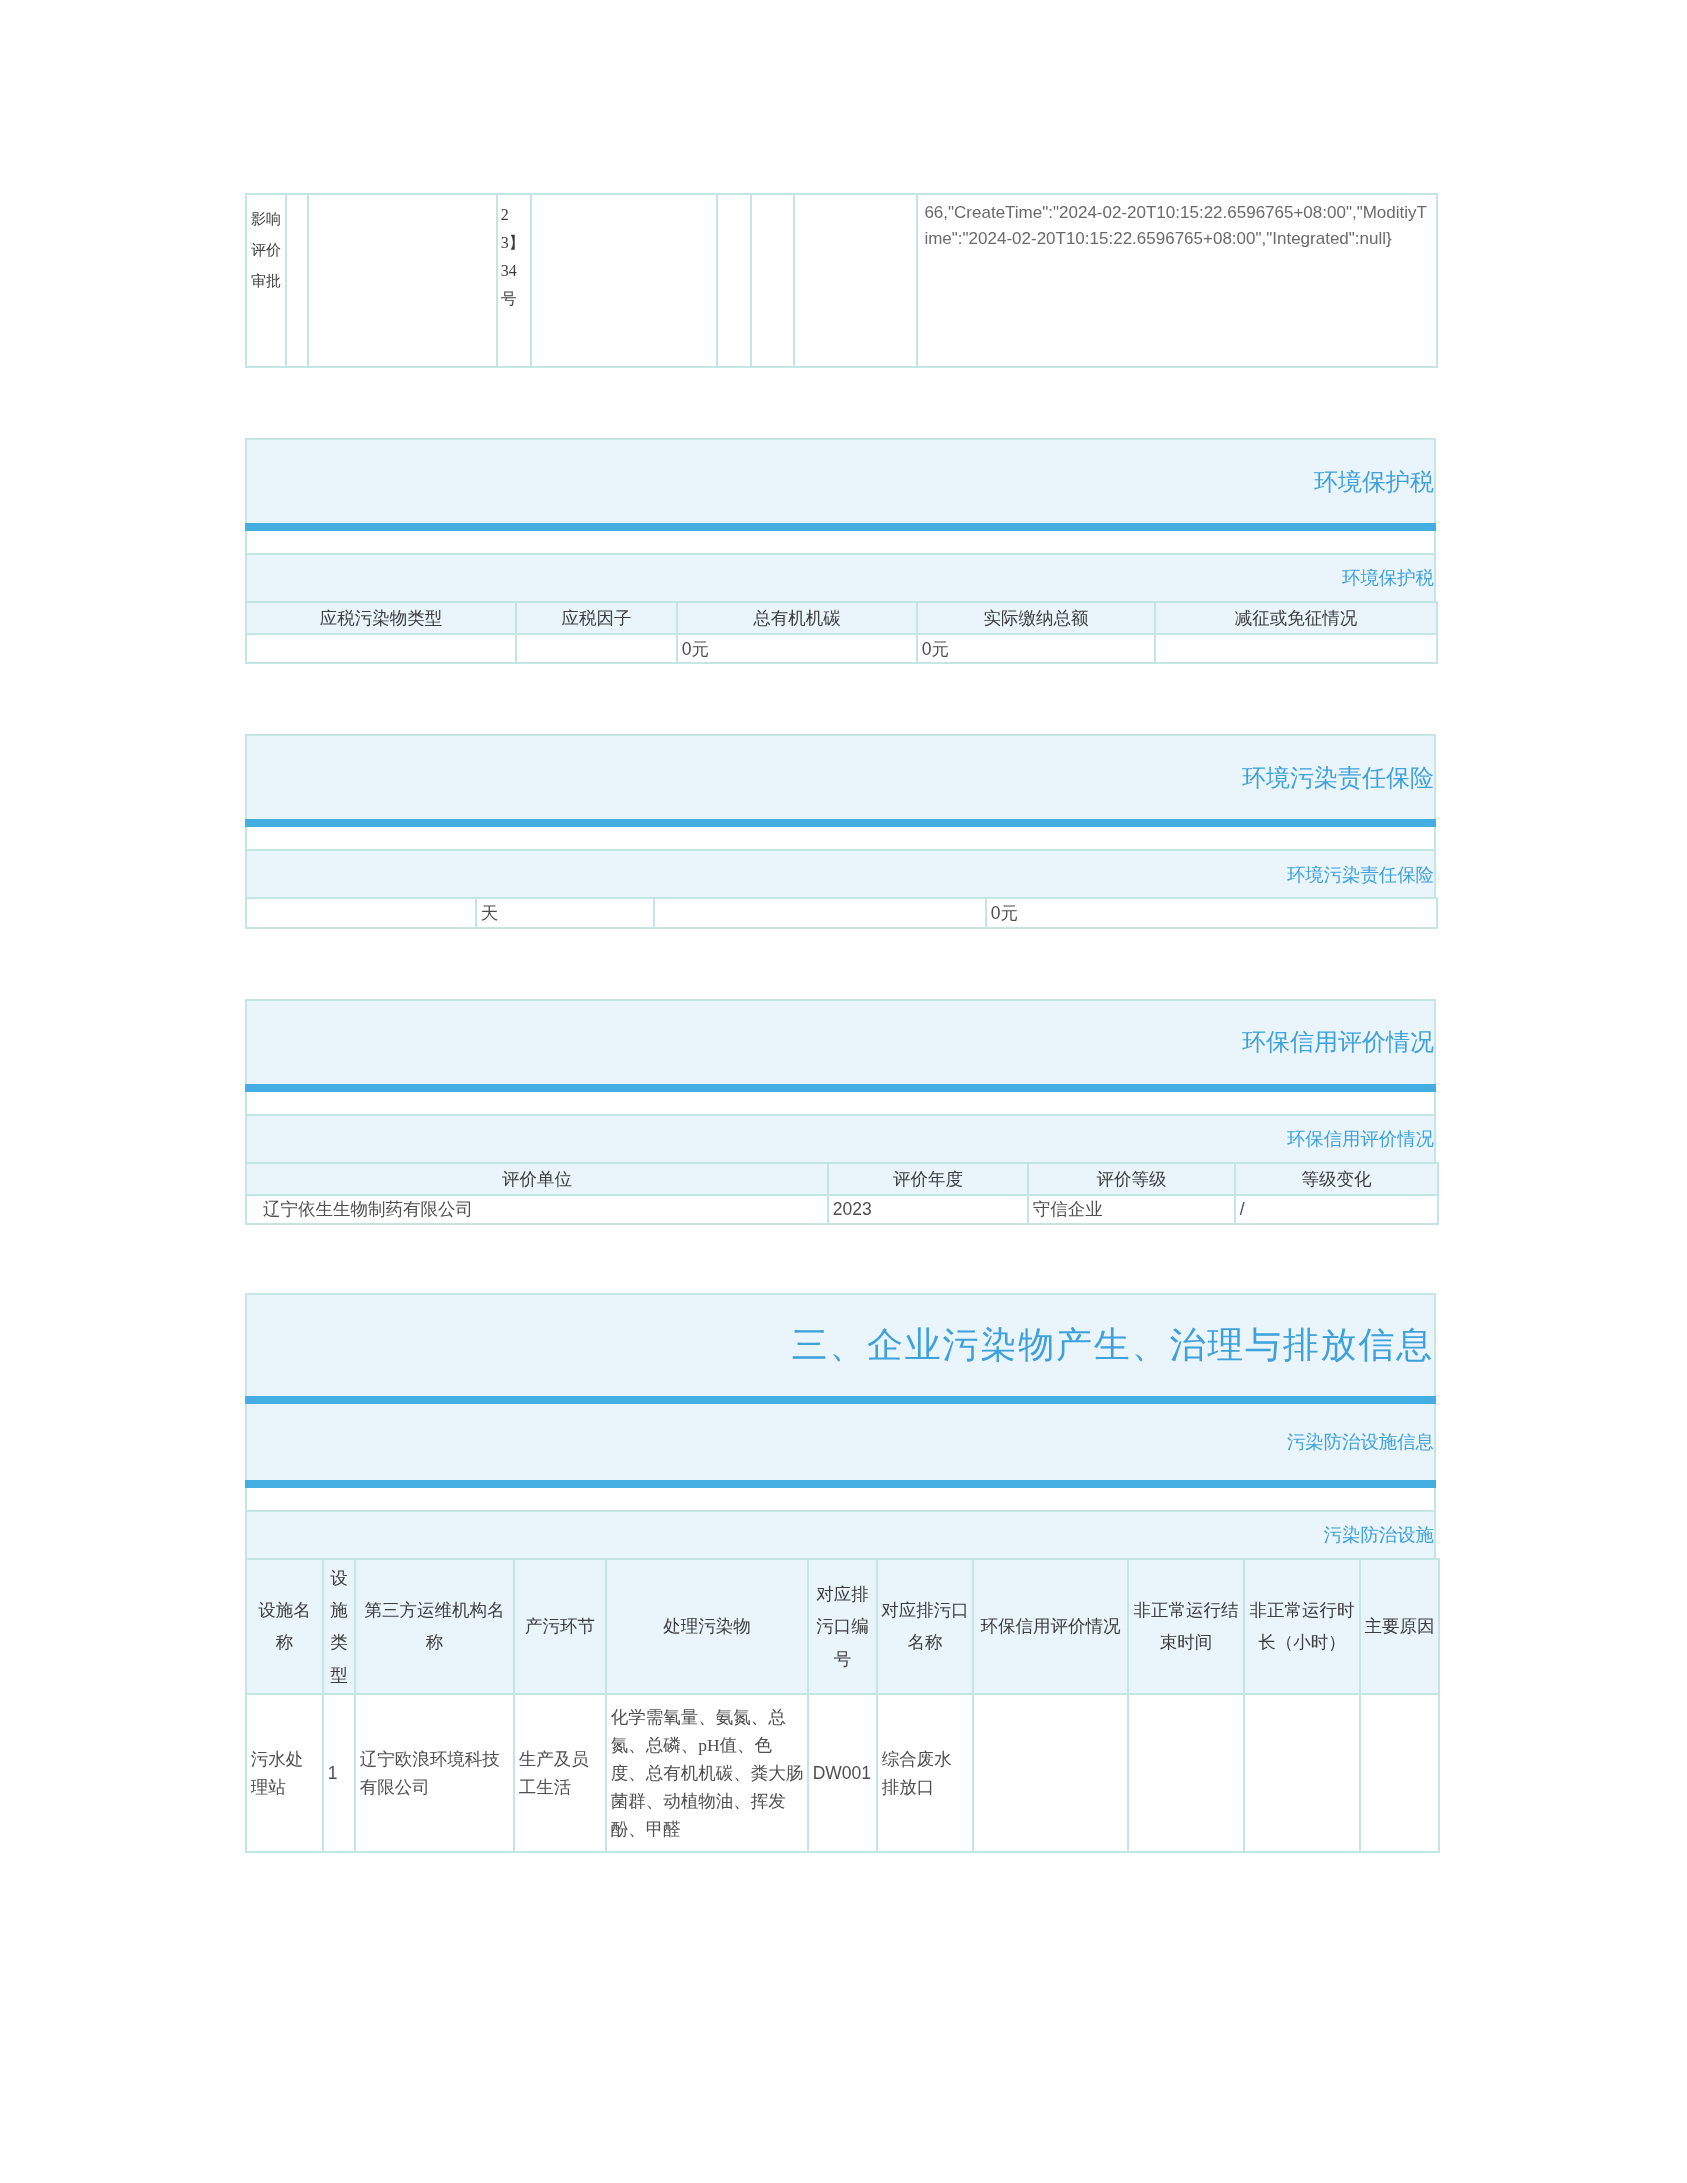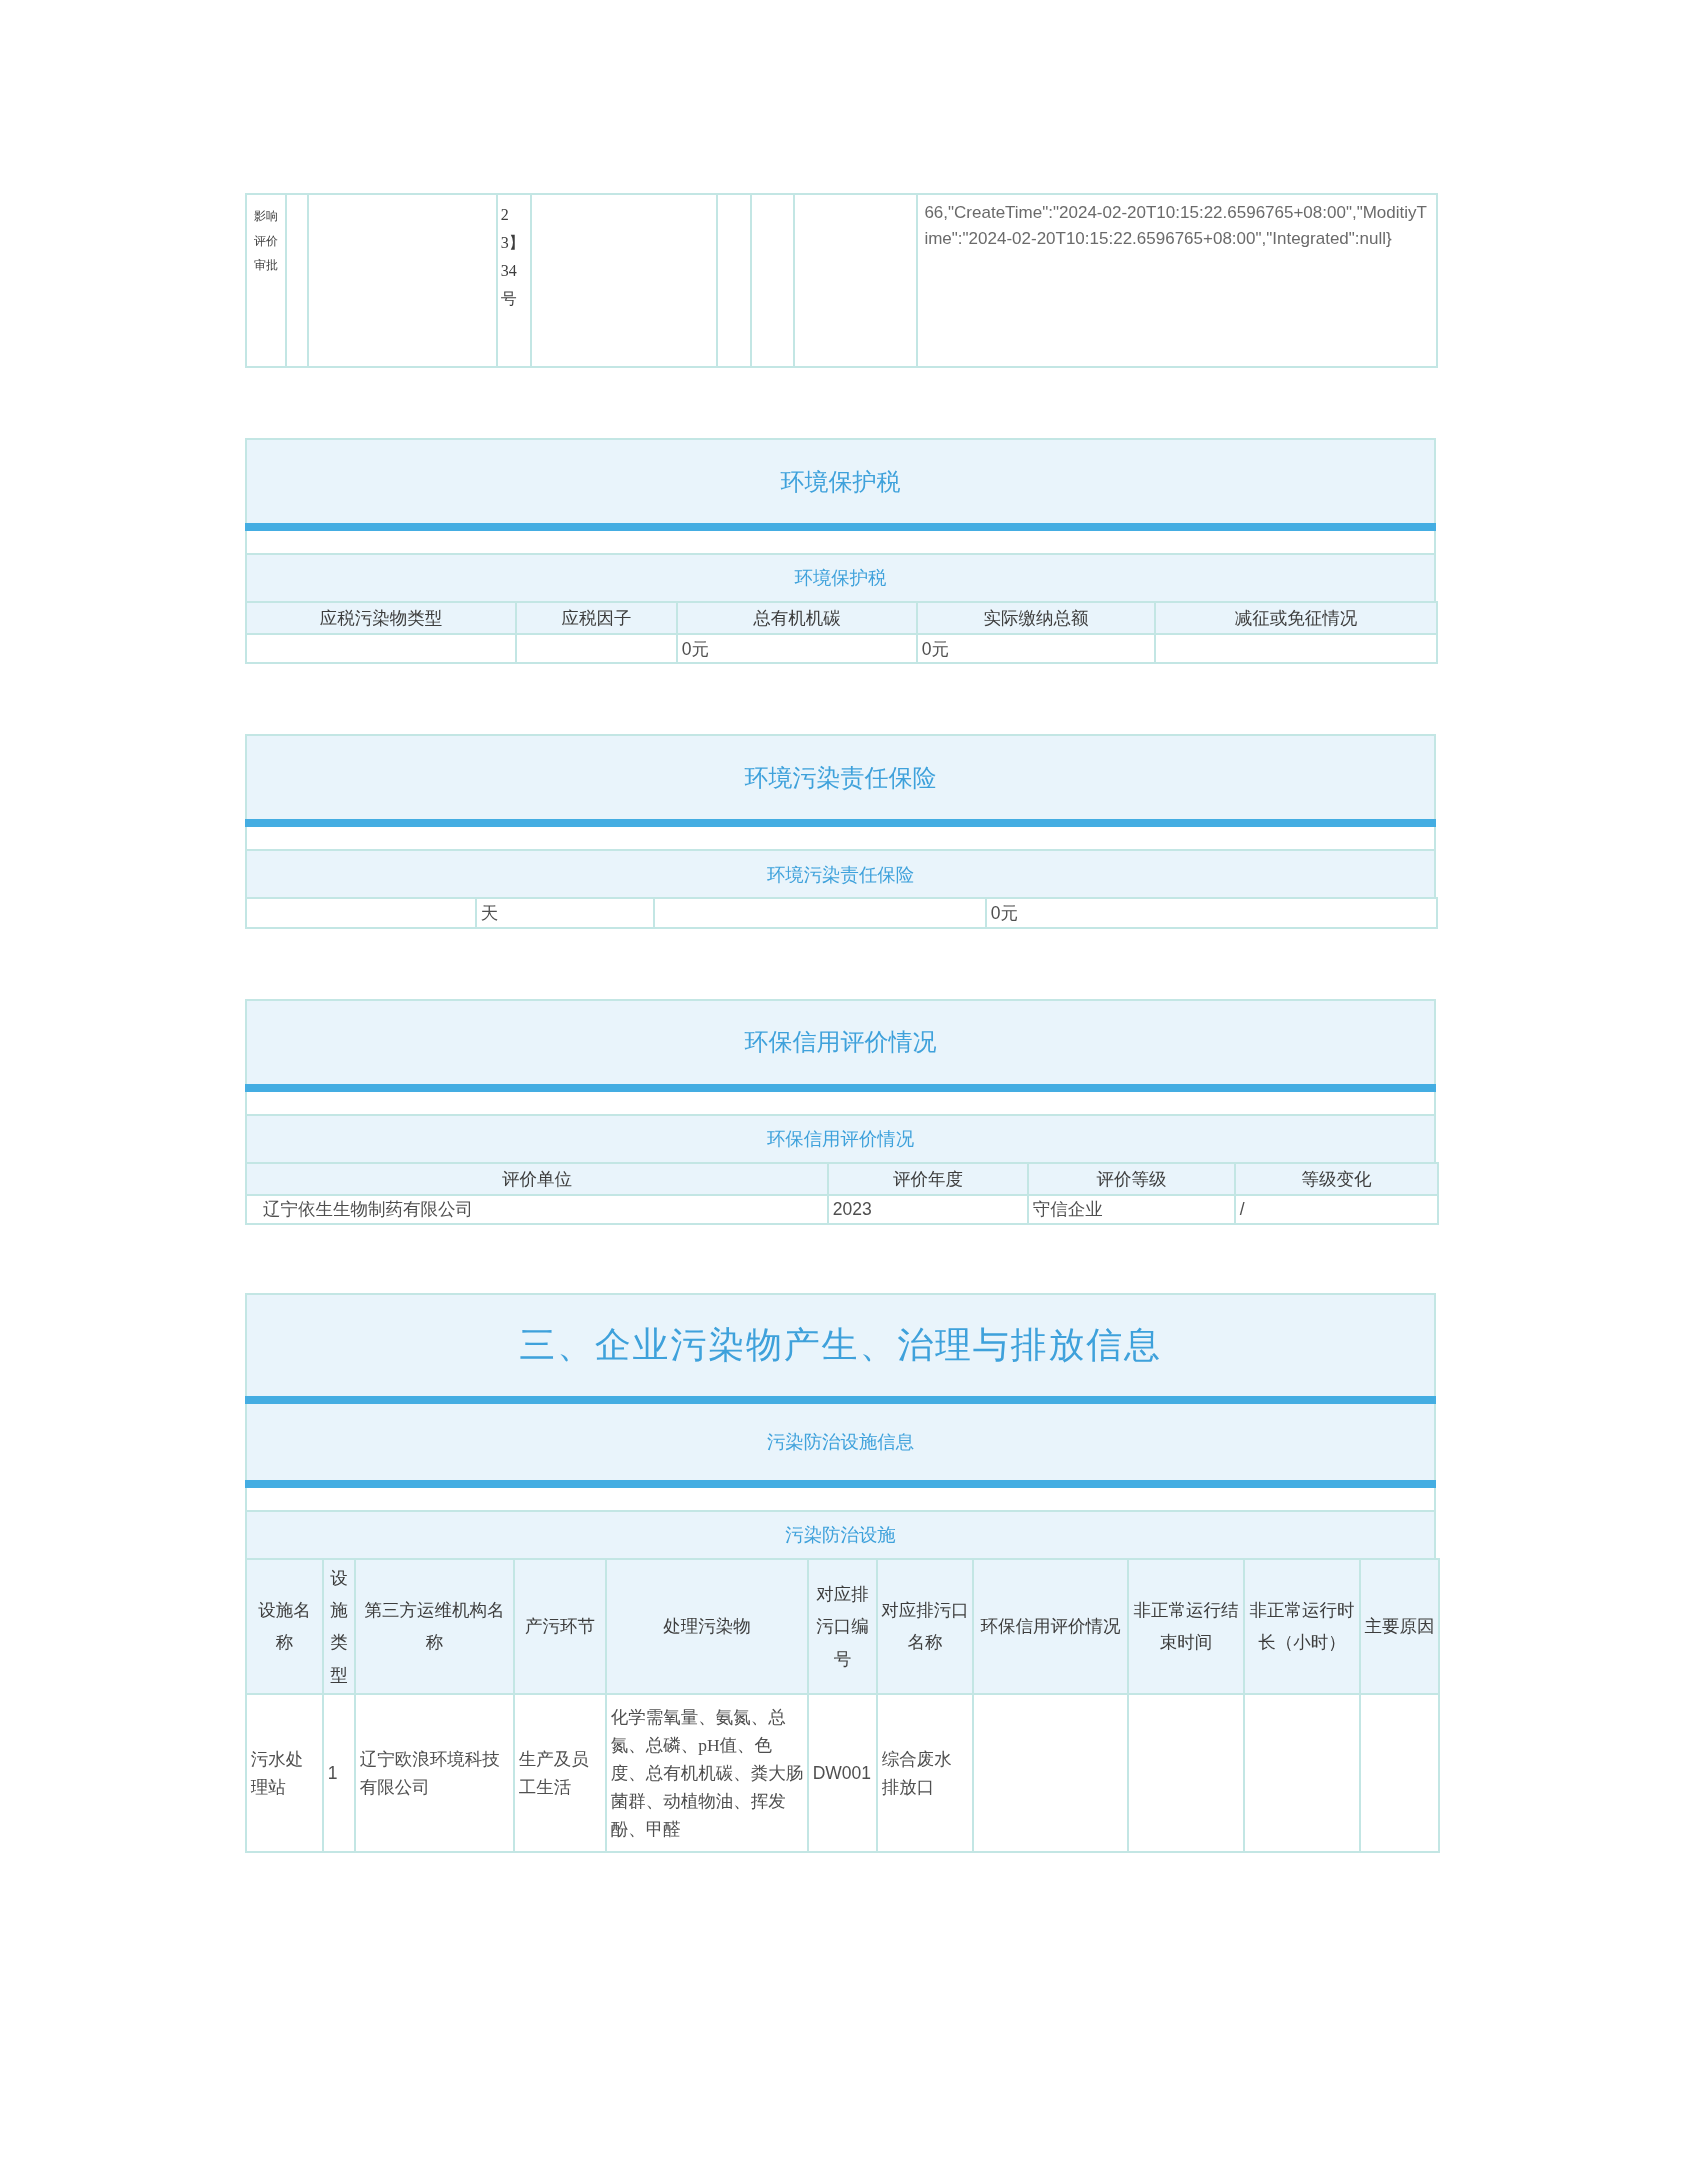--- a/index.html
+++ b/index.html
@@ -21,31 +21,31 @@
   .content{position:absolute;left:245px;top:193px;width:1191px}
 
   
   table{border-collapse:collapse;table-layout:fixed;width:1191px;background:#fff}
   td{border:2.8px solid var(--bd);overflow:hidden;vertical-align:middle;
      font-size:17.5px;color:var(--body);padding:2.8px 4.6px}
   .sans{font-family:"Liberation Sans","DejaVu Sans",sans-serif}
 
   
   .approval td{vertical-align:top}
-  .approval .vlabel{font-size:12px;color:var(--hdtext);text-align:center;
+  .approval .vlabel{font-size:15px;color:var(--hdtext);text-align:center;
       line-height:2.05;word-break:break-all;padding:9.2px 1.8px}
   .approval .docno{font-size:16px;color:var(--hdtext);line-height:1.75;
       word-break:break-all;padding:5.5px 2.8px}
   .approval .jsoncell{font-size:17px;line-height:1.55;color:var(--gray);
       word-break:break-all;padding:4.6px 6.4px}
   .approval tr{height:173px}
 
   
   .section{margin-top:70px}
-  .band{background:var(--band);display:flex;align-items:center;justify-content:center;
+  .band{background:var(--band);display:flex;align-items:center;justify-content:flex-end;
         border-left:2.8px solid var(--bd);border-right:2.8px solid var(--bd)}
   .band.first{border-top:2.8px solid var(--bd)}
   .band-big{height:85px}
   .band-big .t{font-size:24px;color:var(--title)}
   .band-title{height:103px}
   .band-title .t{font-size:36px;color:var(--title);letter-spacing:1.8px}
   .band-info{height:76px}
   .band-sub{height:48px;border-top:2.8px solid var(--bd)}
   .band-sub .t,.band-info .t{font-size:18.4px;color:var(--title)}
   .bluebar{height:7.8px;background:var(--bar)}

